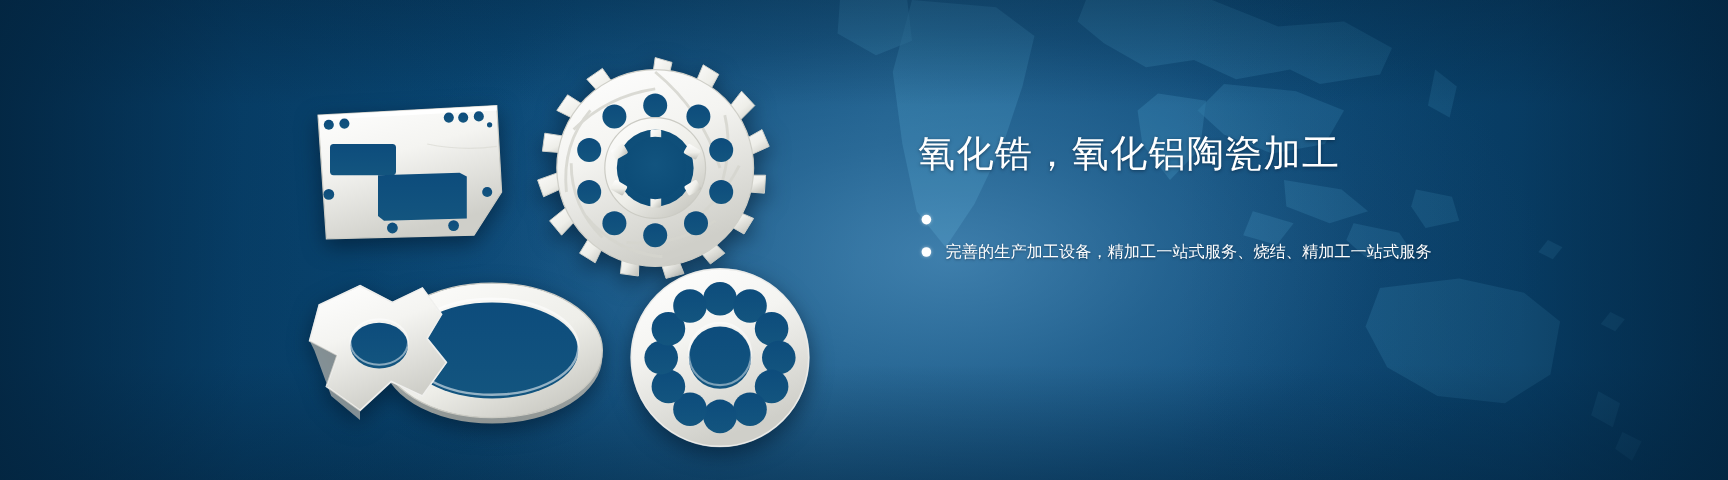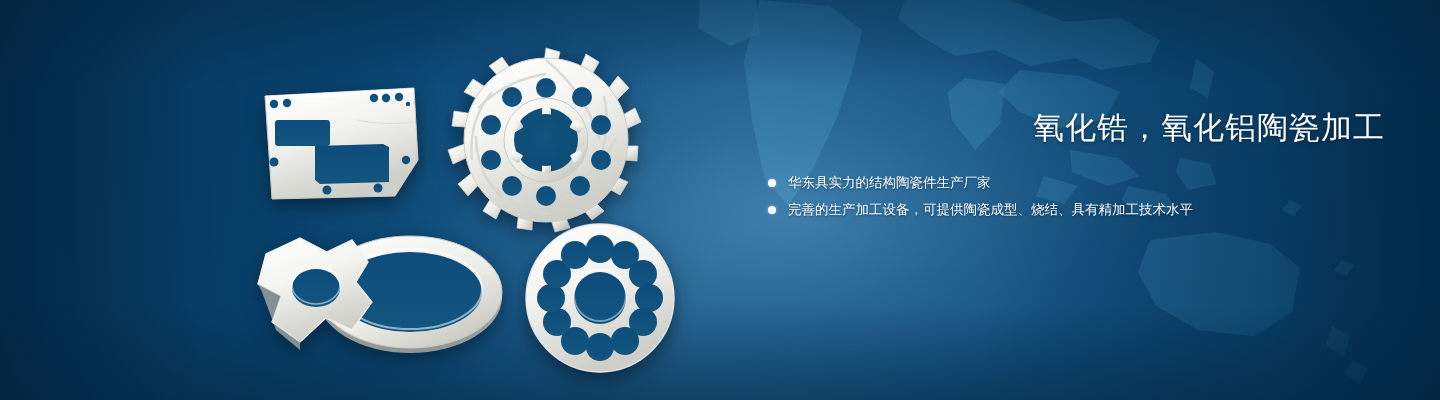--- a/index.html
+++ b/index.html
@@ -44,21 +44,20 @@
   
   .copy{position:absolute;left:765px;top:106px;width:620px;}
   .headline{
     color:#ffffff;
     font-size:31px;
     letter-spacing:1px;
     line-height:44px;
     font-weight:400;
     text-shadow:0 1px 3px rgba(0,20,40,.55);
     white-space:nowrap;
-    text-align:right;
   }
   .bullets{list-style:none;margin:0;padding:0;position:absolute;left:3px;top:66px;}
   .bullet{
     display:flex;align-items:center;
     height:22px;margin:0 0 5px 0;
     color:#ffffff;
     font-size:13.5px;
     line-height:22px;
     white-space:nowrap;
     text-shadow:0 1px 2px rgba(0,20,40,.5);
@@ -271,22 +270,21 @@
       </g>
     </g>
   </svg>
 
   <div class="copy">
     <div class="headline">氧化锆，氧化铝陶瓷加工</div>
 
     <ul class="bullets">
       <li class="bullet">
         <span class="dot"></span>
-        <span>华东具实力的结构陶瓷件生产厂家</span>
       </li>
       <li class="bullet">
         <span class="dot"></span>
-        <span>完善的生产加工设备，可提供陶瓷成型、烧结、具有精加工技术水平</span>
+        <span>完善的生产加工设备，精加工一站式服务、烧结、精加工一站式服务</span>
       </li>
     </ul>
   </div>
 
 </div>
 
 </body></html>

